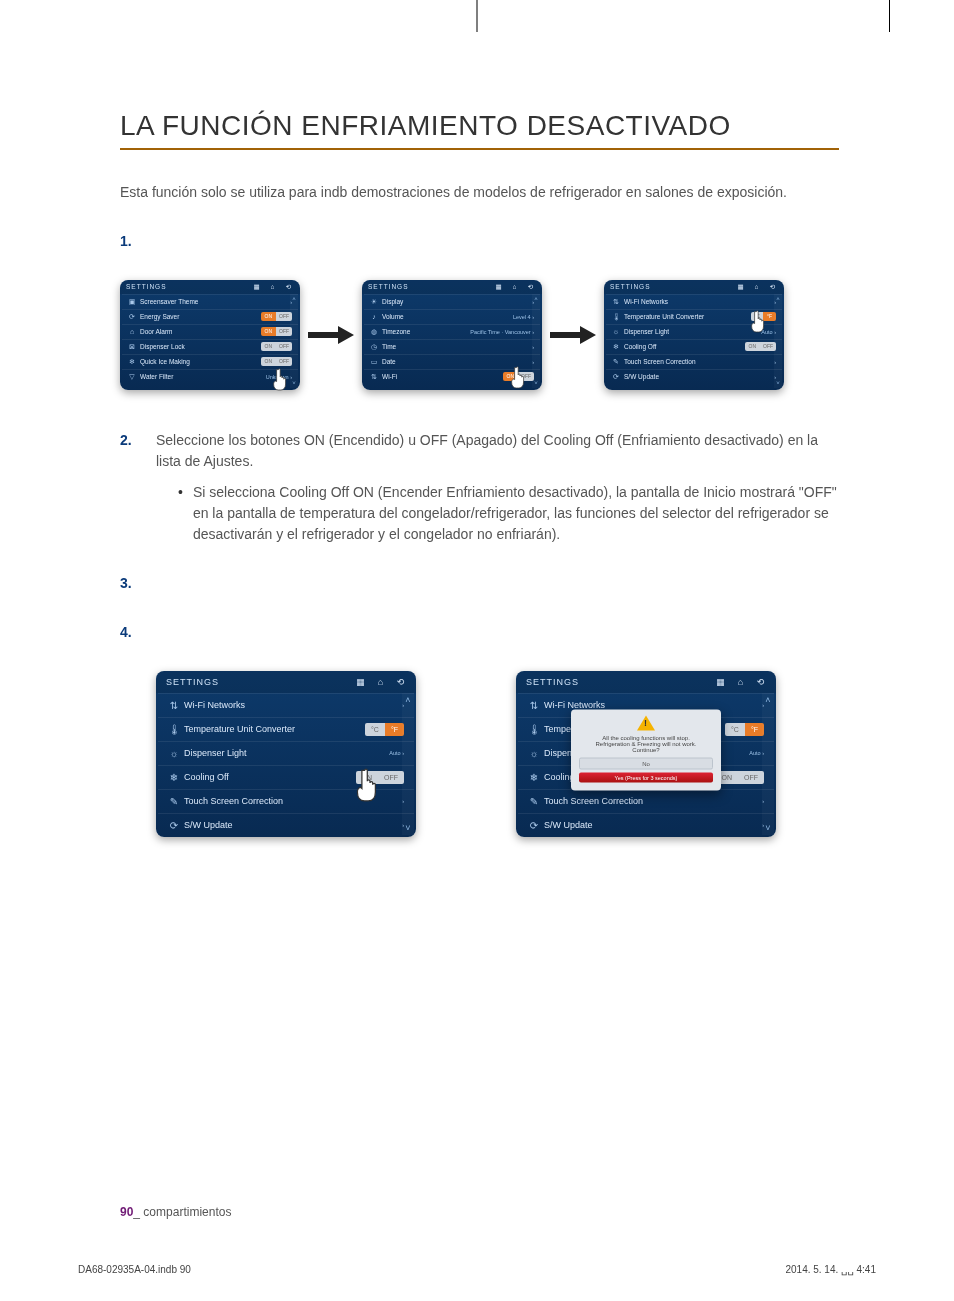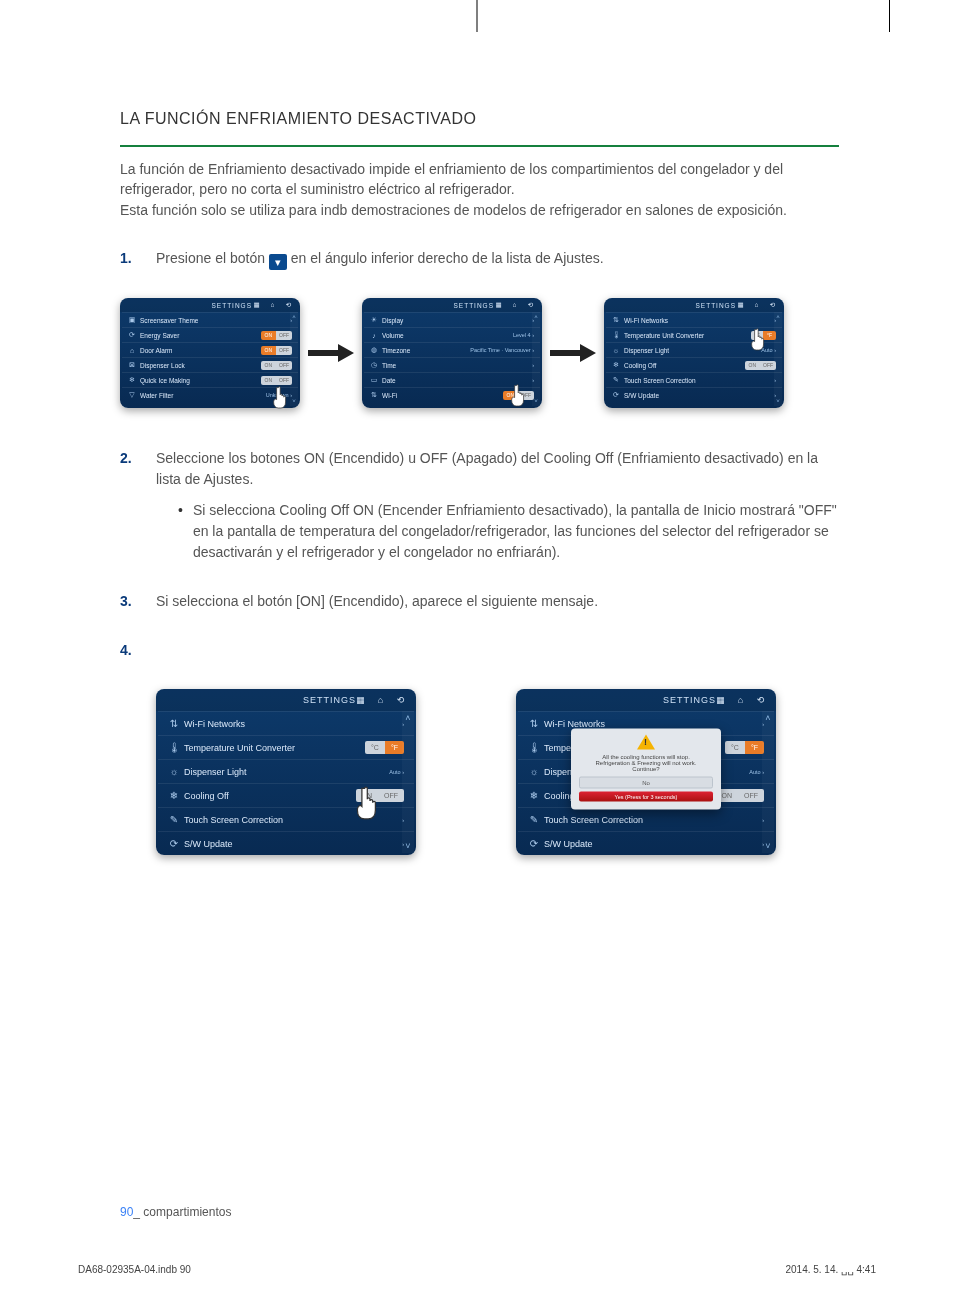--- a/index.html
+++ b/index.html
@@ -7,26 +7,26 @@
     font-family: Arial, Helvetica, sans-serif;
     width: 954px;
     height: 1301px;
     background: #fff;
     position: relative;
   }
   .page {
     padding: 110px 115px 0 120px;
   }
   h1 {
-    font-size: 16px;
+    font-size: 28px;
     font-weight: 500;
     letter-spacing: 0.5px;
     color: #333;
-    border-bottom: 2px solid #15803d;
-    padding-bottom: 17px;
+    border-bottom: 2px solid #a16207;
+    padding-bottom: 6px;
     margin-bottom: 12px;
   }
   .intro {
     font-size: 14px;
     color: #555;
     line-height: 1.45;
     margin-bottom: 28px;
   }
   ol.steps { list-style: none; }
   ol.steps > li {
@@ -68,21 +68,21 @@
     border-radius: 8px;
     background: linear-gradient(#0d3a6b, #082a52);
     box-shadow: 0 3px 8px rgba(0,0,0,.35);
     overflow: hidden;
     color: #dbe9fa;
   }
   .shot.small { width: 180px; height: 110px; font-size: 6.5px; }
   .shot-header {
     display: flex;
     align-items: center;
-    justify-content: flex-end;
+    justify-content: space-between;
     padding: 3px 6px;
     background: rgba(0,0,0,.12);
     font-size: 6.5px;
     letter-spacing: 1px;
     color: #cfe2f7;
   }
   .hdr-icons { display: flex; gap: 6px; color: #dbe9fa; }
   .hdr-icons span { display:inline-block; width:10px; text-align:center; }
   .shot-rows { padding: 0 2px; }
   .sr {
@@ -167,21 +167,21 @@
   .popup .btn-yes {
     background: linear-gradient(#d23, #a11);
     color:#fff; border-radius:2px; font-size:5.5px; padding:2px 0;
   }
 
   .footer-sec {
     position: absolute;
     left: 120px; bottom: 82px;
     font-size: 12px; color: #555;
   }
-  .footer-sec .pn { font-weight: 400; color:#3b82f6; }
+  .footer-sec .pn { font-weight: 700; color:#701a75; }
   .print-footer {
     position: absolute;
     bottom: 26px; left: 78px; right: 78px;
     display: flex; justify-content: space-between;
     font-size: 10px; color: #444;
   }
   .cut-top{position:absolute;top:0;left:50%;width:1px;height:32px;background:#000;transform:translateX(-50%);}
   .cut-top2{position:absolute;top:0;right:64px;width:1px;height:32px;background:#000;}
 
   .large-hand {
@@ -196,33 +196,28 @@
 </head>
 <body>
 
 <div class="cut-top"></div>
 <div class="cut-top2"></div>
 
 <div class="page">
   <h1>LA FUNCIÓN ENFRIAMIENTO DESACTIVADO</h1>
 
   <div class="intro">
-    <span>La función de Enfriamiento desactivado impide el enfriamiento de los compartimientos del congelador y del refrigerador, pero no corta el suministro eléctrico al refrigerador.</span><br>
+    <br>
     <span>Esta función solo se utiliza para indb demostraciones de modelos de refrigerador en salones de exposición.</span>
   </div>
 
   <ol class="steps">
 
     <li>
       <span class="num">1.</span>
-      <div>
-        <span>Presione el botón </span>
-        <span class="inline-icon">▾</span>
-        <span> en el ángulo inferior derecho de la lista de Ajustes.</span>
-      </div>
     </li>
   </ol>
 
   <div class="shots-row">
 
     <div class="shot-wrap">
       <div class="shot small">
         <div class="shot-header">
           <span>SETTINGS</span>
           <span class="hdr-icons">
@@ -462,21 +457,20 @@
           <div class="bullet-row">
             <span class="bullet-dot">•</span>
             <span>Si selecciona Cooling Off ON (Encender Enfriamiento desactivado), la pantalla de Inicio mostrará "OFF" en la pantalla de temperatura del congelador/refrigerador, las funciones del selector del refrigerador se desactivarán y el refrigerador y el congelador no enfriarán).</span>
           </div>
         </div>
       </div>
     </li>
 
     <li>
       <span class="num">3.</span>
-      <div><span>Si selecciona el botón [ON] (Encendido), aparece el siguiente mensaje.</span></div>
     </li>
 
     <li>
       <span class="num">4.</span>
     </li>
   </ol>
 
   <div class="shots-row2">
 
     <div class="shot large">

